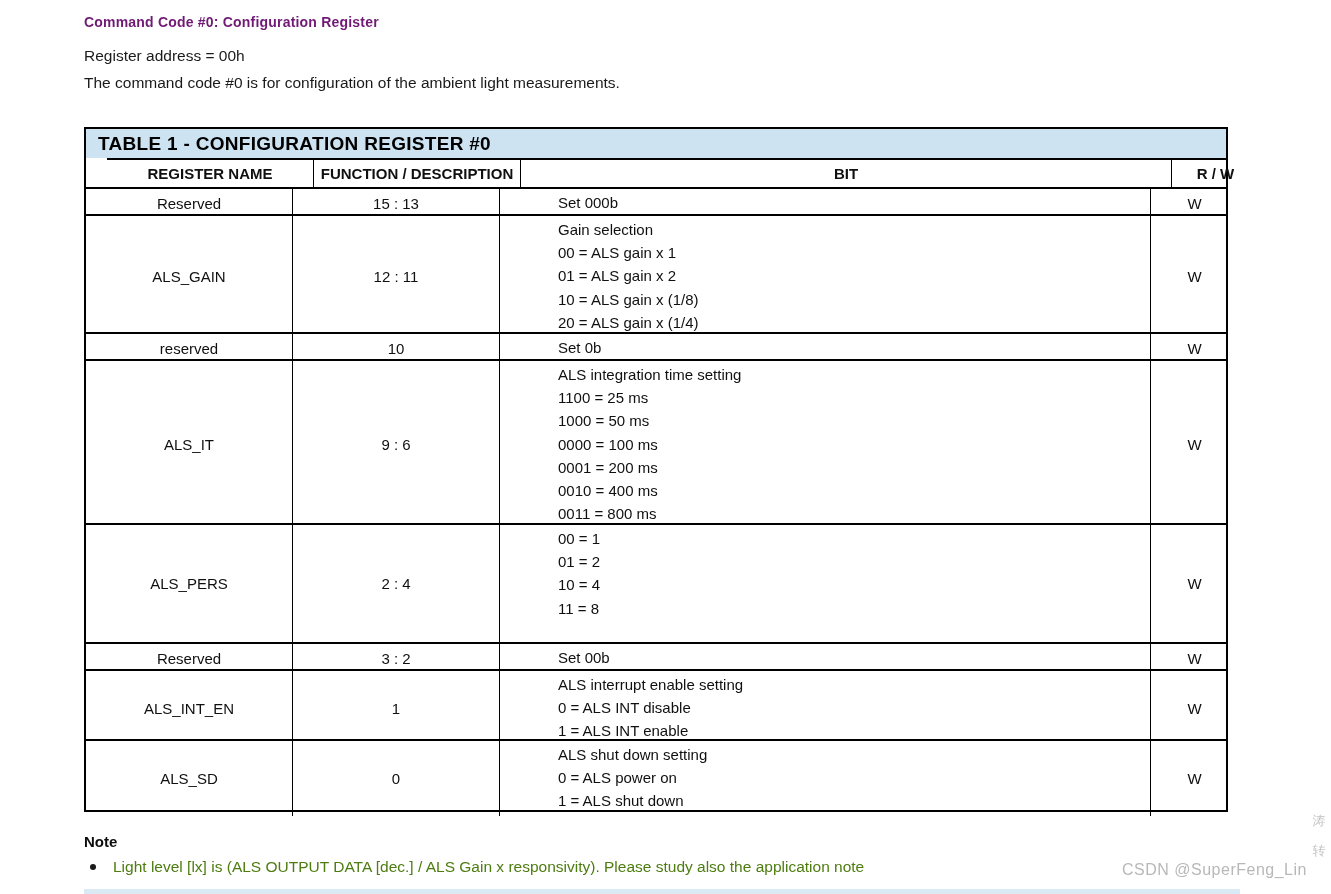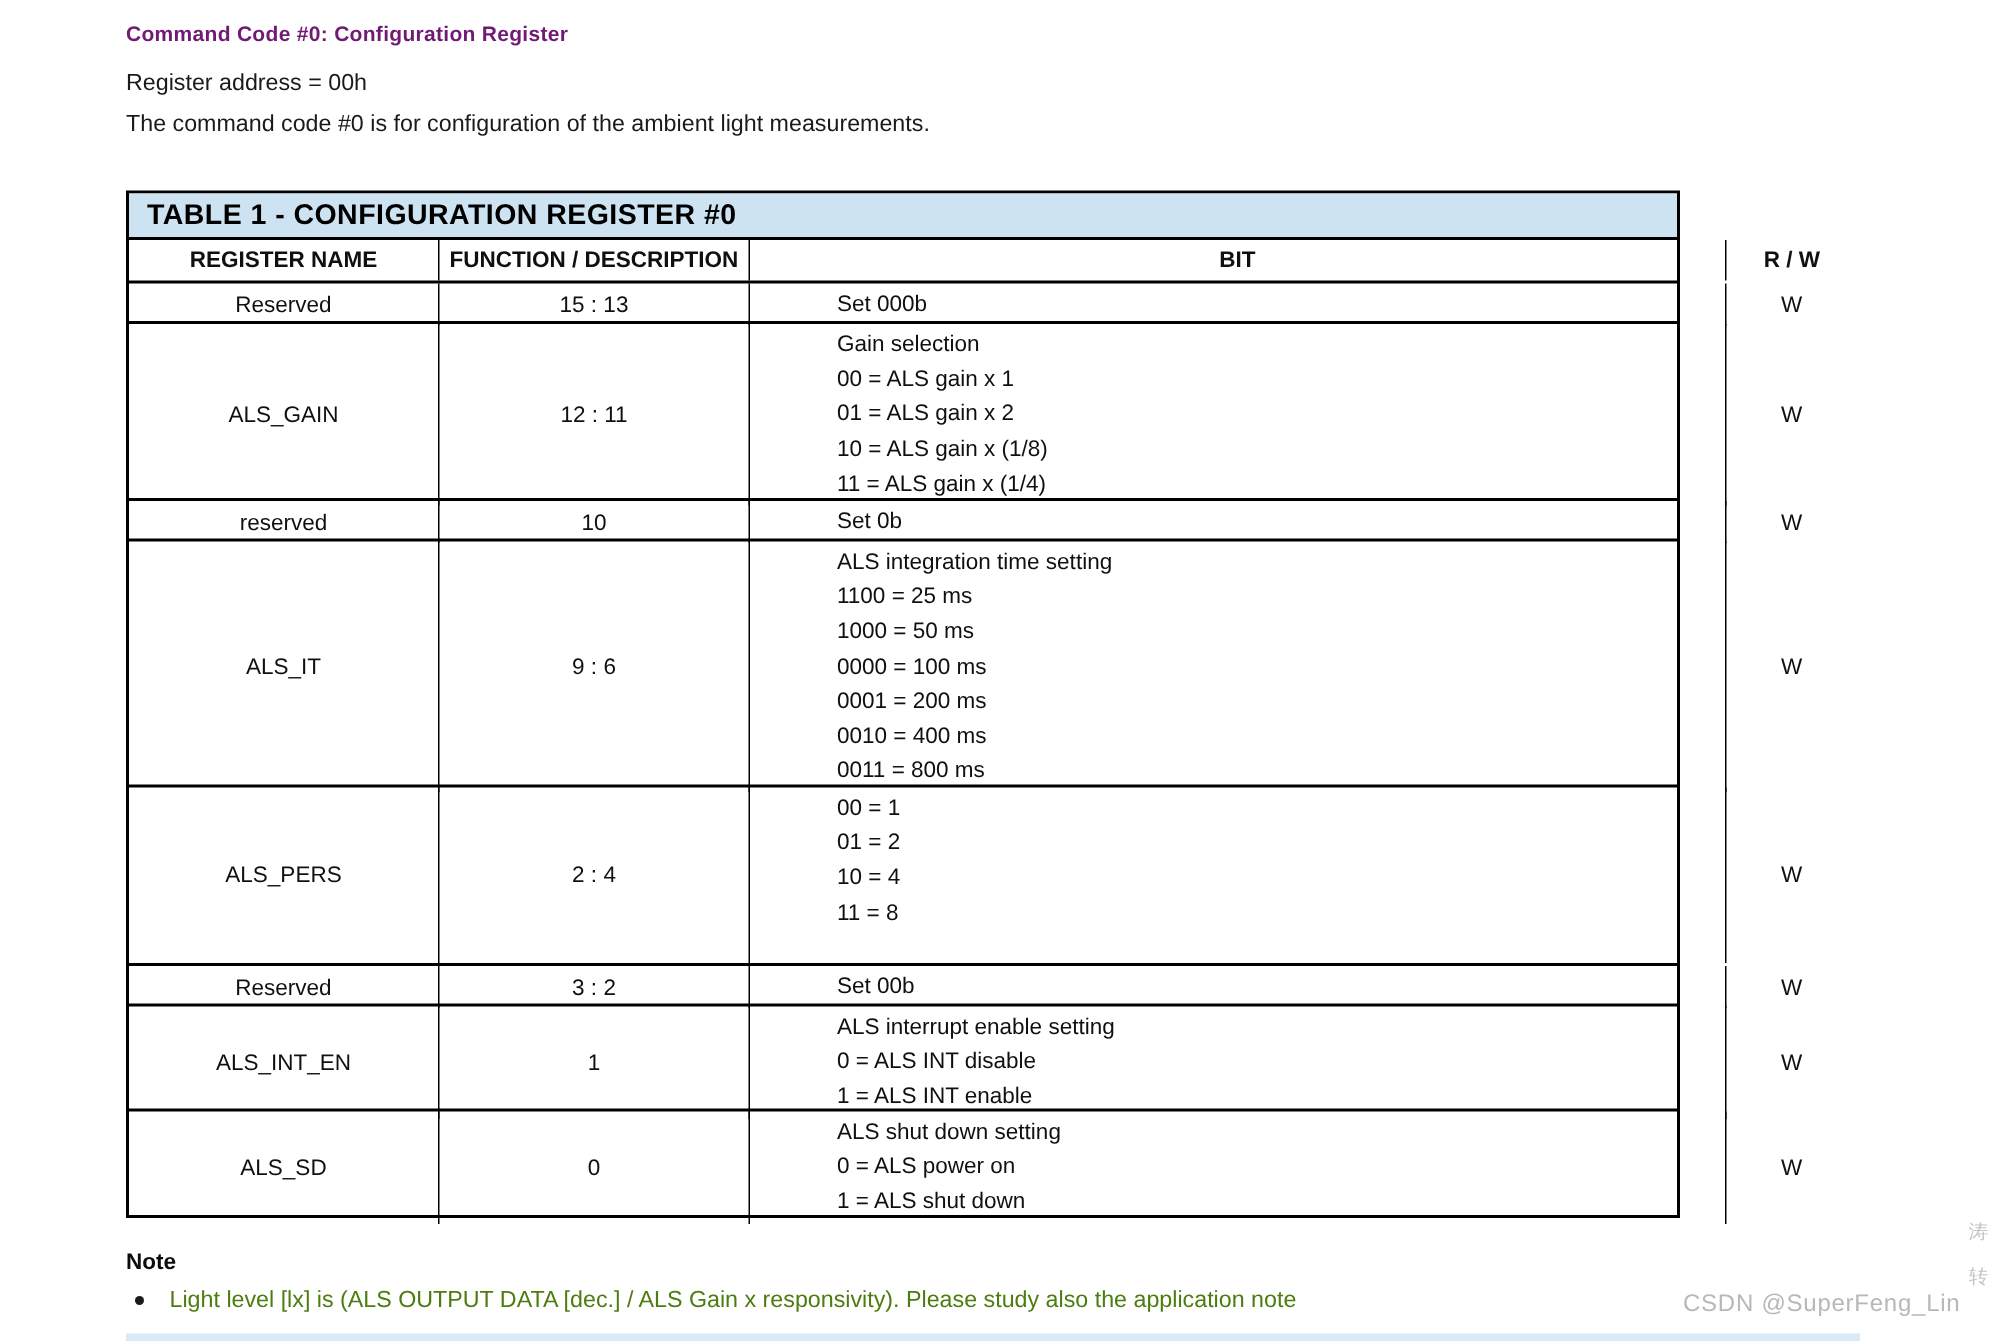--- a/index.html
+++ b/index.html
@@ -17,21 +17,21 @@
   .doc-title {
     position:absolute; left:84px; top:14px;
     font-size:14px; font-weight:bold; color:#701a75;
     letter-spacing:0.2px;
   }
   .doc-line1 { position:absolute; left:84px; top:47px; font-size:15.5px; color:#1a1a1a; }
   .doc-line2 { position:absolute; left:84px; top:74px; font-size:15.5px; color:#1a1a1a; }
 
   .reg-table {
     position:absolute; left:84px; top:127px;
-    width:1036px;
+    width:1144px;
     border:2px solid #000;
     background:#fff;
   }
   .table-title-bar {
     height:29px;
     background:#cde3f1;
     display:flex; align-items:center;
     padding-left:12px;
     font-size:19px; font-weight:bold; color:#000;
     letter-spacing:0.3px;
@@ -43,21 +43,21 @@
   }
   .cell {
     border-left:1.5px solid #000;
     font-size:15px; color:#101010;
   }
   .cell:first-child { border-left:none; }
   .c-center { display:flex; align-items:center; justify-content:center; text-align:center; }
   .c-func { padding:2px 6px 3px 14px; }
   .c-func .fline { line-height:23.2px; white-space:nowrap;margin-left:44px; }
   .hdr .cell { font-weight:bold; font-size:15px; }
-  .row-h { height:29px; }
+  .row-h { height:29px;margin-left:21px; }
   .row-1l { height:27px; }
   .row-gain { height:118px; }
   .row-it  { height:164px; }
   .row-pers{ height:119px; }
   .row-int { height:70px; }
   .row-sd  { height:71px; }
 
   .note-heading {
     position:absolute; left:84px; top:833px;
     font-size:15px; font-weight:bold; color:#0c0c0c;
@@ -121,21 +121,21 @@
     </div>
 
     <div class="t-row row-gain">
       <div class="cell c-center">ALS_GAIN</div>
       <div class="cell c-center">12 : 11</div>
       <div class="cell c-func">
         <div class="fline">Gain selection</div>
         <div class="fline">00 = ALS gain x 1</div>
         <div class="fline">01 = ALS gain x 2</div>
         <div class="fline">10 = ALS gain x (1/8)</div>
-        <div class="fline">11 = ALS gain x (1/4)</div>
+        <div class="fline">20 = ALS gain x (1/4)</div>
       </div>
       <div class="cell c-center">W</div>
     </div>
 
     <div class="t-row row-1l">
       <div class="cell c-center">reserved</div>
       <div class="cell c-center">10</div>
       <div class="cell c-func">
         <div class="fline">Set 0b</div>
       </div>

